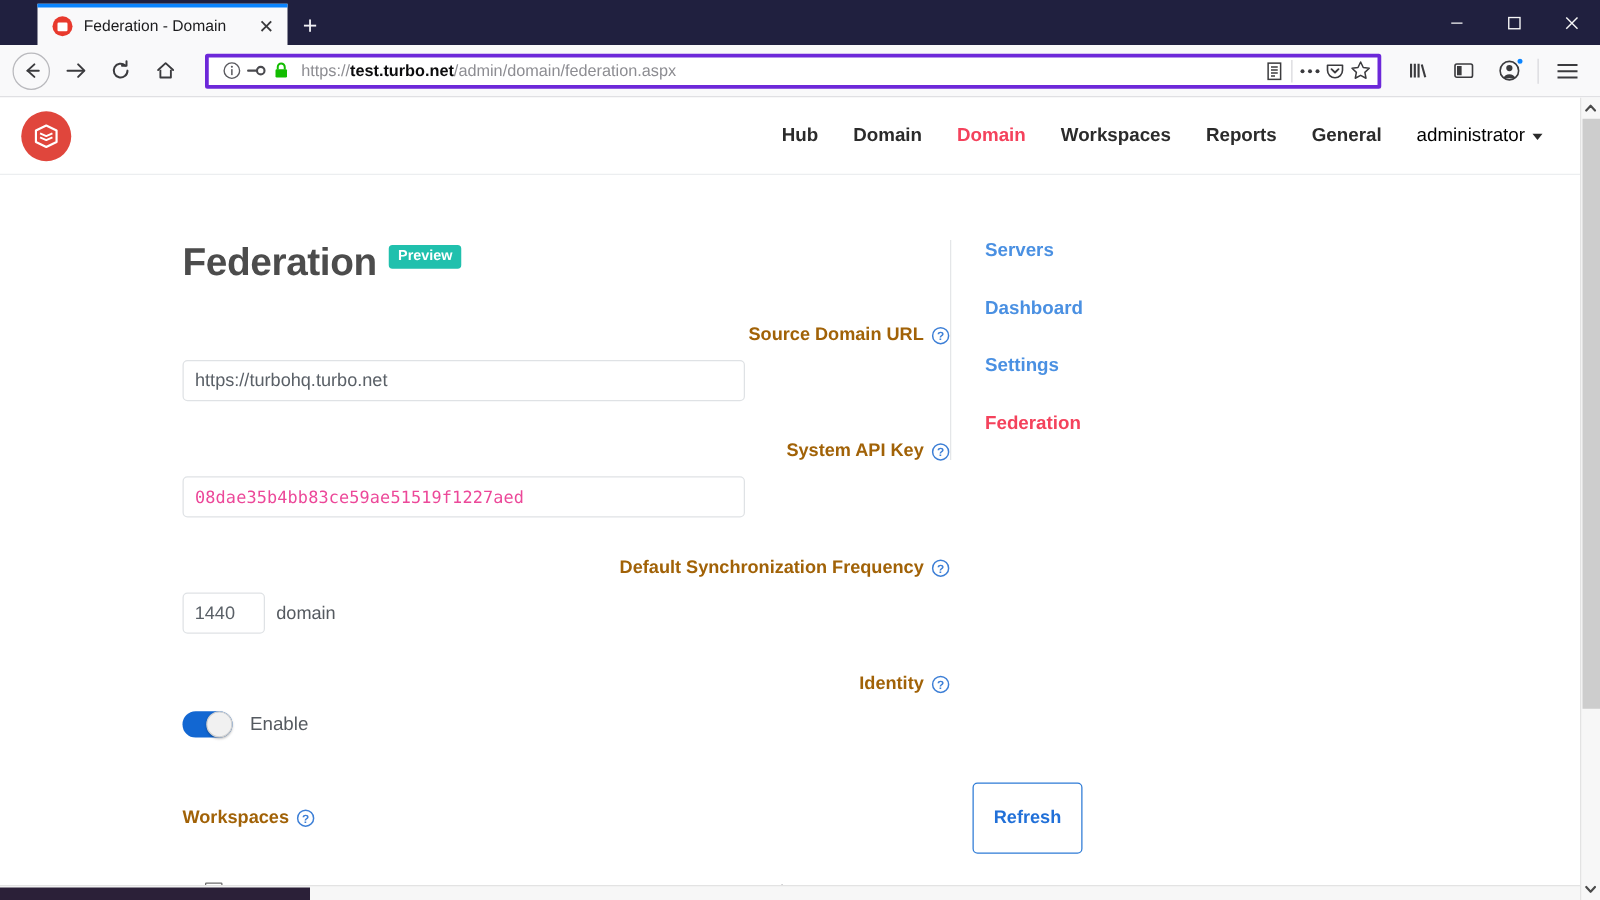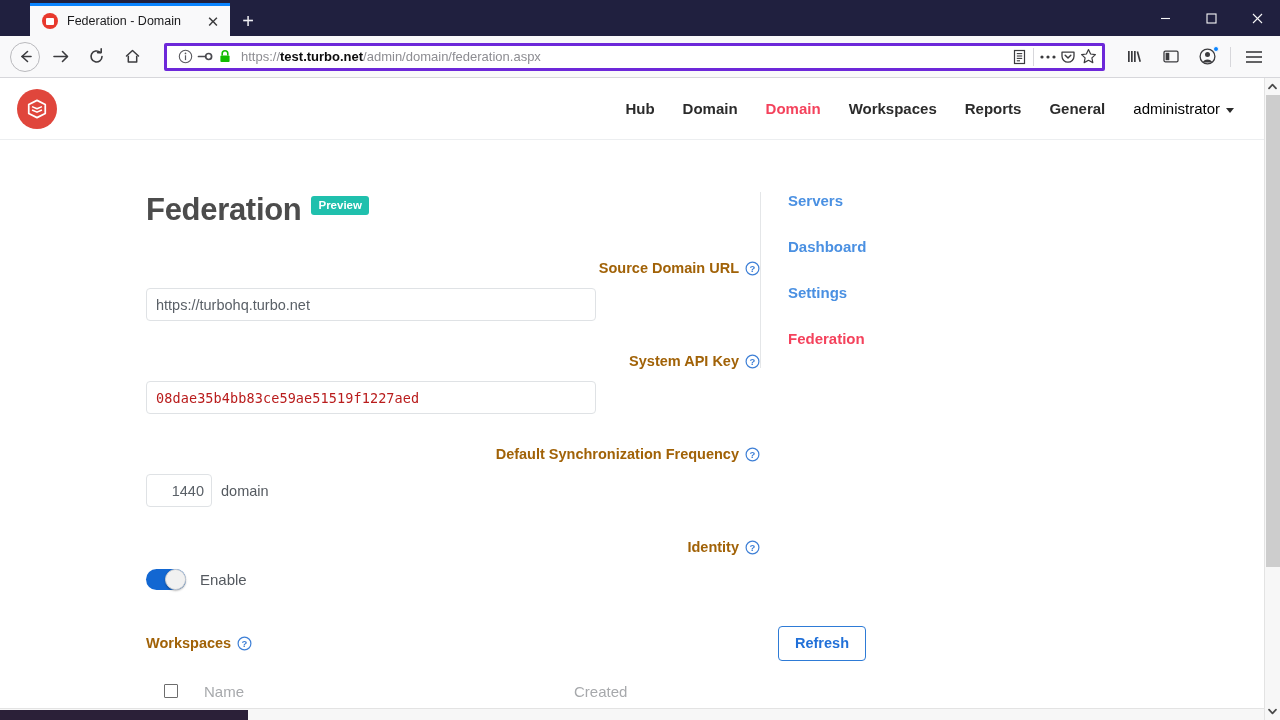--- a/index.html
+++ b/index.html
@@ -235,29 +235,29 @@
     color: #5a6067;
     display: flex;
     align-items: center;
     background: #fff;
     text-align: right;
   }
   .text-input.mono {
     font-family: "DejaVu Sans Mono", monospace;
     font-size: 13.5px;
     letter-spacing: 0.1px;
-    color: #b91c1c;
+    color: #ec4899;
   }
   .num-row { display: flex; align-items: center; margin-top: 12px; gap: 9px; }
   .num-input {
     width: 66px; height: 33px;
     border: 1px solid #dfe2e5;
     border-radius: 4px;
     display: flex; align-items: center; justify-content: flex-end;
-    padding-right: 7px;
+    padding-right: 23px;
     font-size: 14.5px;
     color: #5a6067;
     background: #fff;
   }
   .unit { font-size: 14.5px; color: #555a60; }
 
   .toggle-row { display: flex; align-items: center; gap: 14px; margin-top: 14px; }
   .toggle {
     width: 40px; height: 21px;
     border-radius: 11px;
@@ -284,21 +284,21 @@
   }
   .ws-head-row .field-label { margin-top: 0; }
   .refresh-btn {
     margin-left: auto;
     border: 1px solid #2e7bd6;
     color: #2170d8;
     background: #fff;
     border-radius: 4px;
     font-size: 14.5px;
     font-weight: 700;
-    padding: 9px 16px;
+    padding: 20px 16px;
     line-height: 1;
     text-align: center;
   }
 
   .ws-table { width: 720px; margin-top: 22px; }
   .ws-thead {
     display: flex; align-items: center;
     padding: 0 0 14px 0;
     border-bottom: 1px solid #e8eaec;
   }

